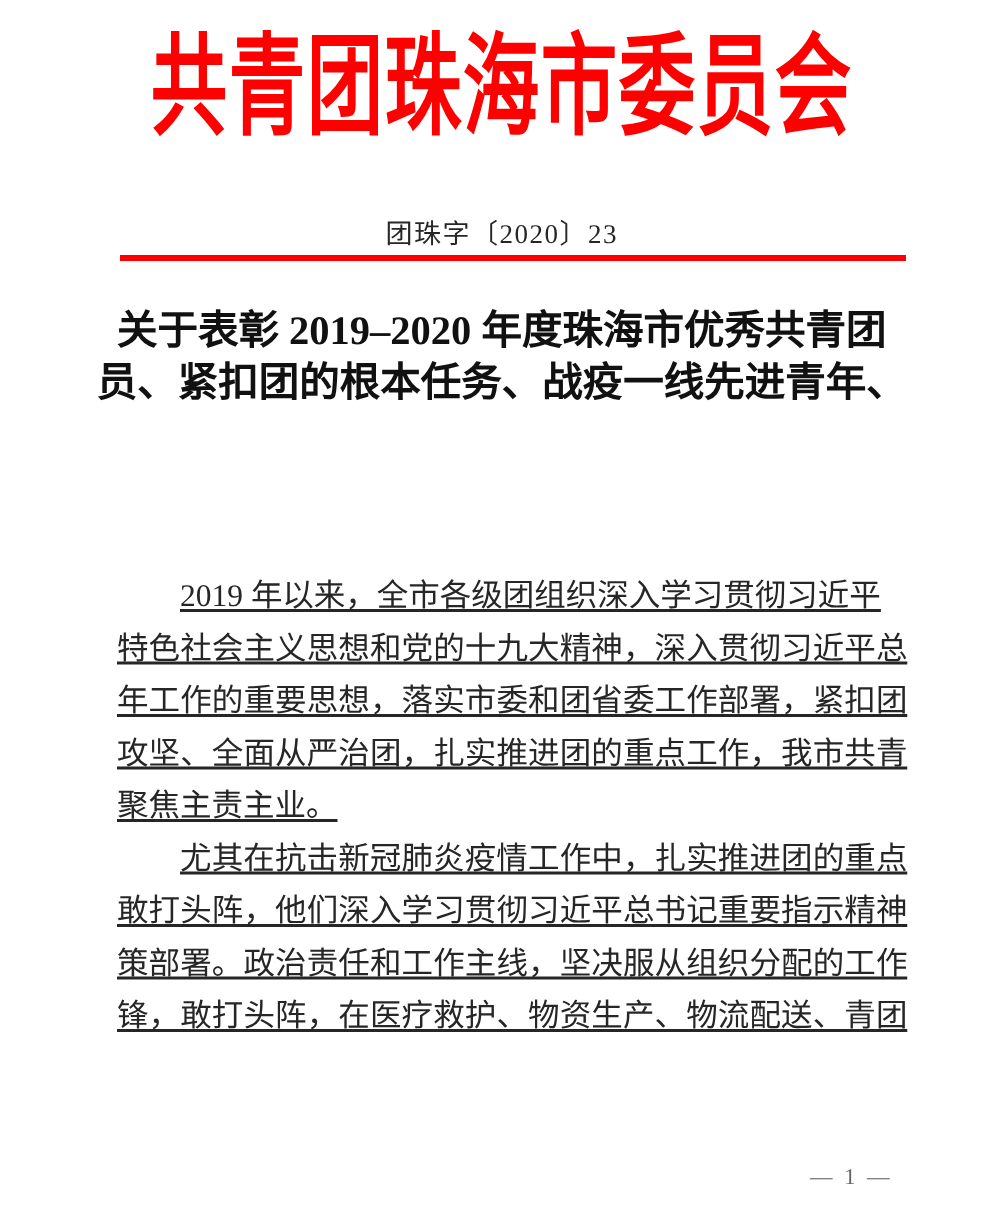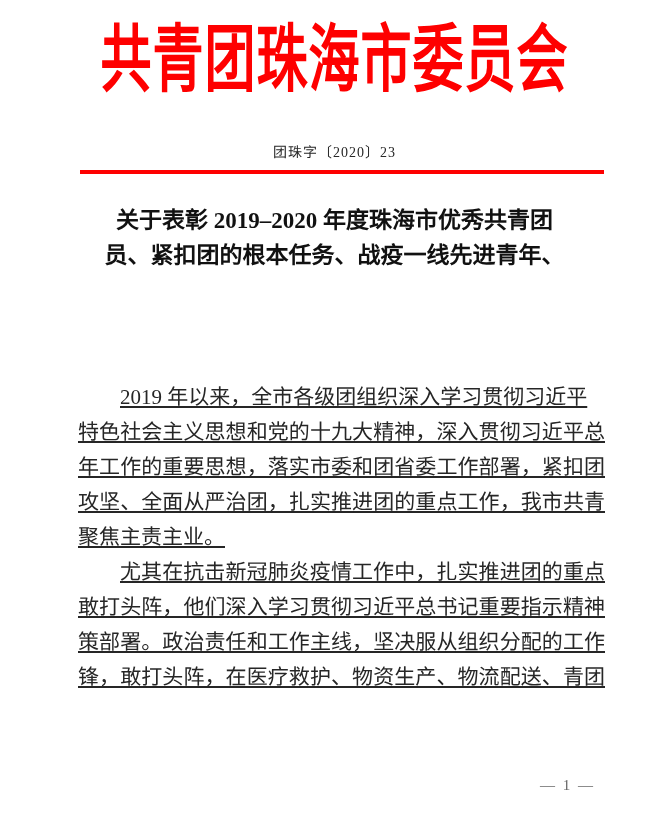--- a/index.html
+++ b/index.html
@@ -25,39 +25,39 @@
     white-space: nowrap;
     transform: scaleY(1.45);
     transform-origin: 50% 0;
   }
 
   
   .doc-number {
     position: absolute;
     top: 141px; left: 0; width: 669px;
     text-align: center;
-    font-size: 14px;
+    font-size: 18px;
     color: var(--body_text, #262626);
     letter-spacing: 1px;
   }
 
   
   .red-line {
     position: absolute;
     top: 170px; left: 80px;
     width: 524px; height: 4px;
     background: var(--accent_red, #fe0000);
   }
 
   
   .doc-title {
     position: absolute;
     top: 203px; left: 40px; width: 589px;
     text-align: center;
-    font-size: 23px;
+    font-size: 27px;
     font-weight: bold;
     line-height: 35px;
     color: var(--title_text, #111111);
   }
   .title-line { height: 35px; overflow: hidden; white-space: nowrap; }
 
   
   .doc-body {
     position: absolute;
     top: 380px; left: 78px; width: 527px;

